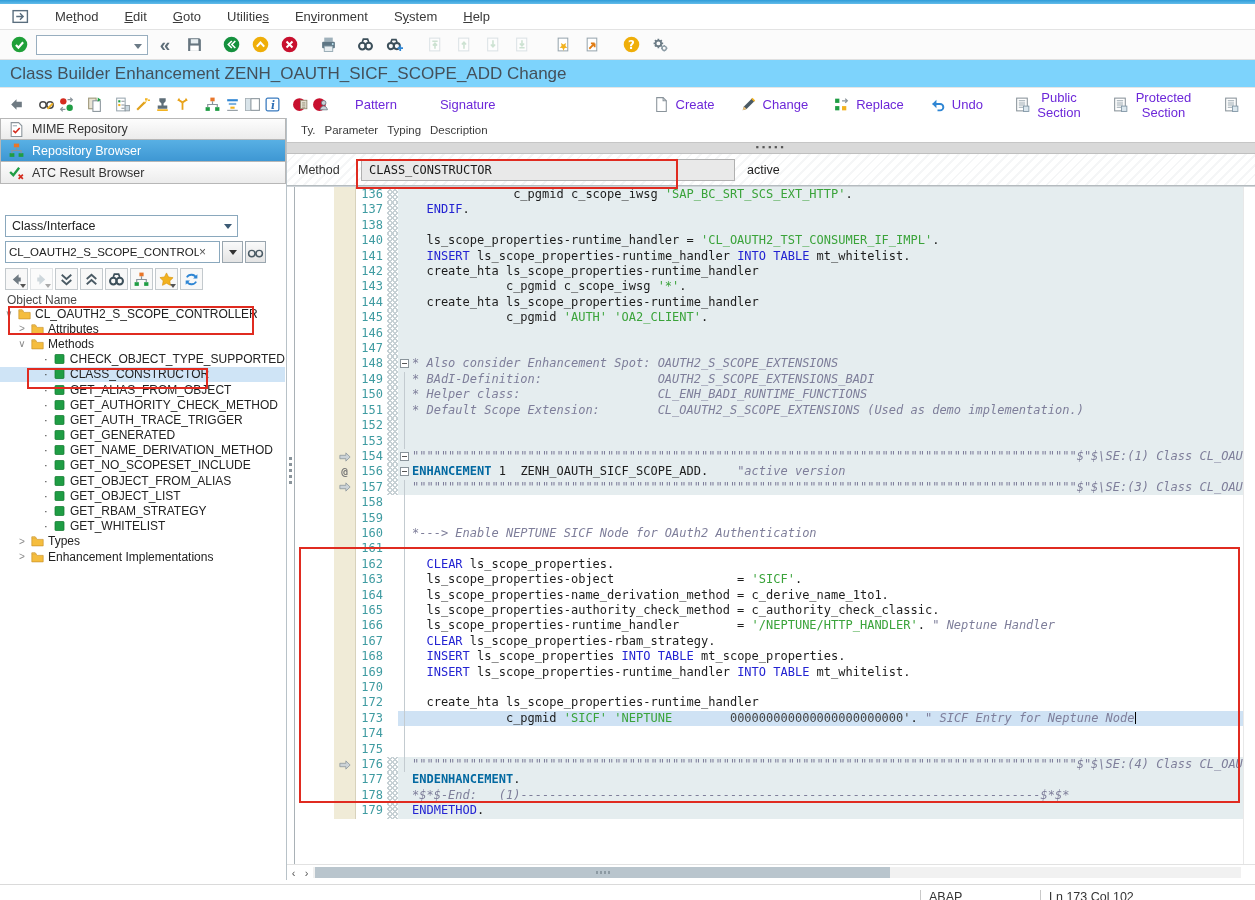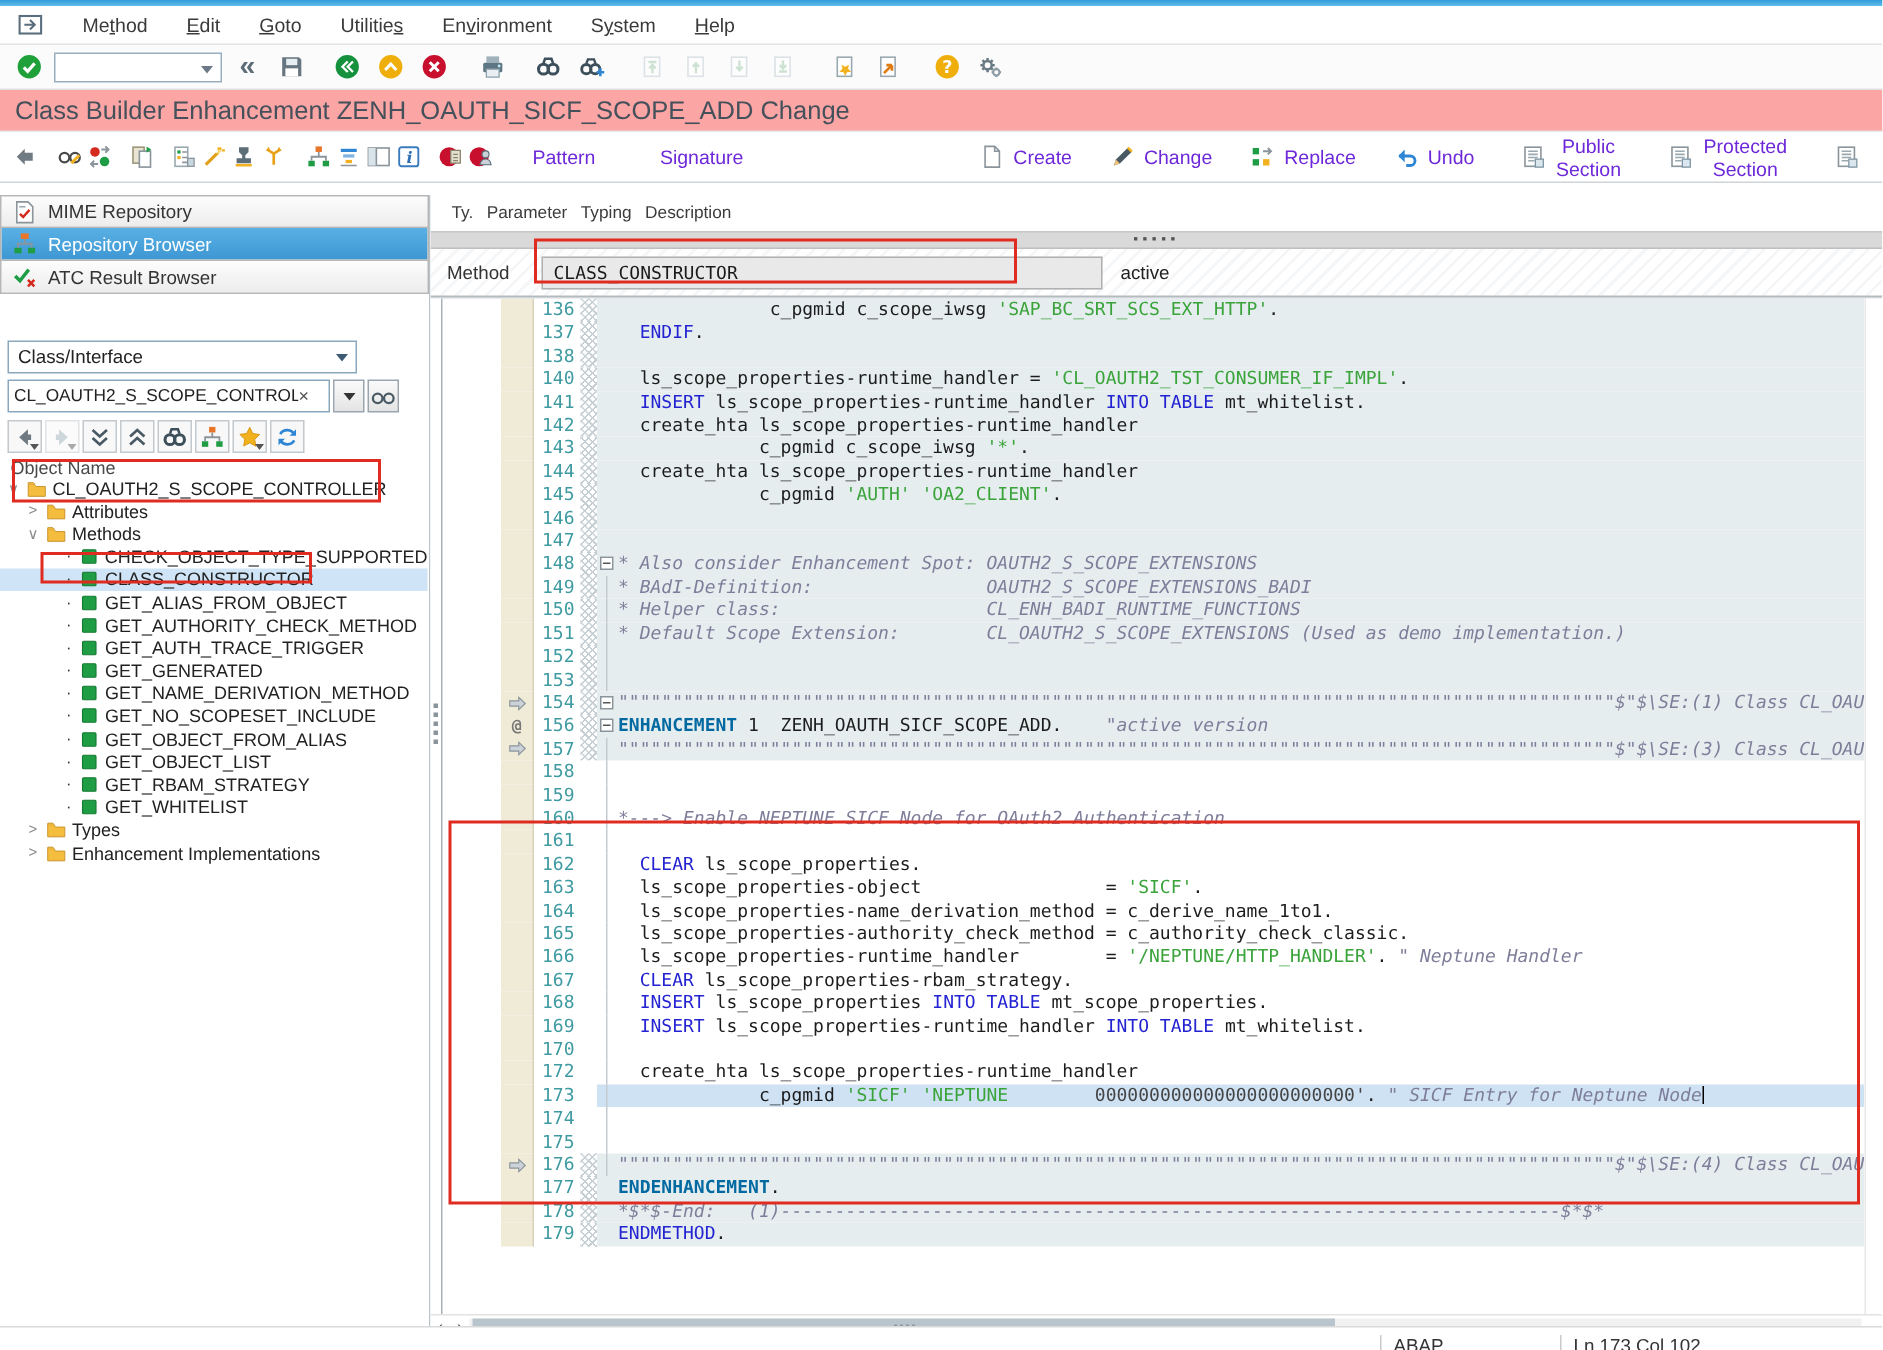--- a/index.html
+++ b/index.html
@@ -21,30 +21,30 @@
   .tbtn.dis { opacity:.55; }
   .combo { width:112px; height:20px; border:1px solid #98aebf; background:#fff;
     display:flex; align-items:center; position:relative; }
   .combo input { border:none; outline:none; width:90px; height:16px; margin-left:3px;
     font-size:12px; font-family:"Liberation Sans",sans-serif; }
   .dd { width:0; height:0; border-left:4px solid transparent; border-right:4px solid transparent;
     border-top:5px solid #6b7a86; position:absolute; right:5px; top:8px; }
   .chev { font-size:19px; color:#5d6d78; font-weight:bold; line-height:20px; }
   
   .titlebar { height:28px; display:flex; align-items:center; padding-left:10px;
-    background:#fca5a5; border-bottom:1px solid #e6e6e6; font-size:17px; color:#44505a; }
+    background:#7dd3fc; border-bottom:1px solid #e6e6e6; font-size:17px; color:#44505a; }
   
   .appbar { height:34px; display:flex; align-items:center; gap:3px; padding:0 8px;
     background:#fff; border-bottom:1px solid #cfd4d8; overflow:hidden; }
   .abtn { width:25px; height:25px; border:none; background:transparent; display:flex;
     align-items:center; justify-content:center; }
   .albl { height:26px; border:none; background:transparent; display:flex; align-items:center;
     gap:6px; padding:0 7px; font-size:13px; color:#6d28d9; font-family:"Liberation Sans",sans-serif; }
   
-  .content { position:absolute; top:130px; left:0; width:1255px; height:762px; display:flex; }
+  .content { position:absolute; top:118px; left:0; width:1255px; height:762px; display:flex; }
   .sidebar { width:287px; flex:0 0 287px; border-right:1px solid #b8c2c8; background:#fff; position:relative; }
   .navbtn { height:22px; display:flex; align-items:center; gap:7px; padding:0 7px;
     border:1px solid #b7b7b7; border-top:none; background:linear-gradient(#fdfdfd,#ececec);
     font-size:12.5px; color:#333; }
   .navbtn:first-child { border-top:1px solid #b7b7b7; }
   .navbtn.sel { background:linear-gradient(#58b0e4,#3e97d3); color:#fff; }
   .objtype { position:absolute; top:97px; left:5px; width:233px; height:22px;
     border:1px solid #8aa8bd; background:#fff; display:flex; align-items:center;
     padding:0 6px; font-size:12.5px; color:#222; }
   .objtype .dd { border-top-color:#3c5a74; }

